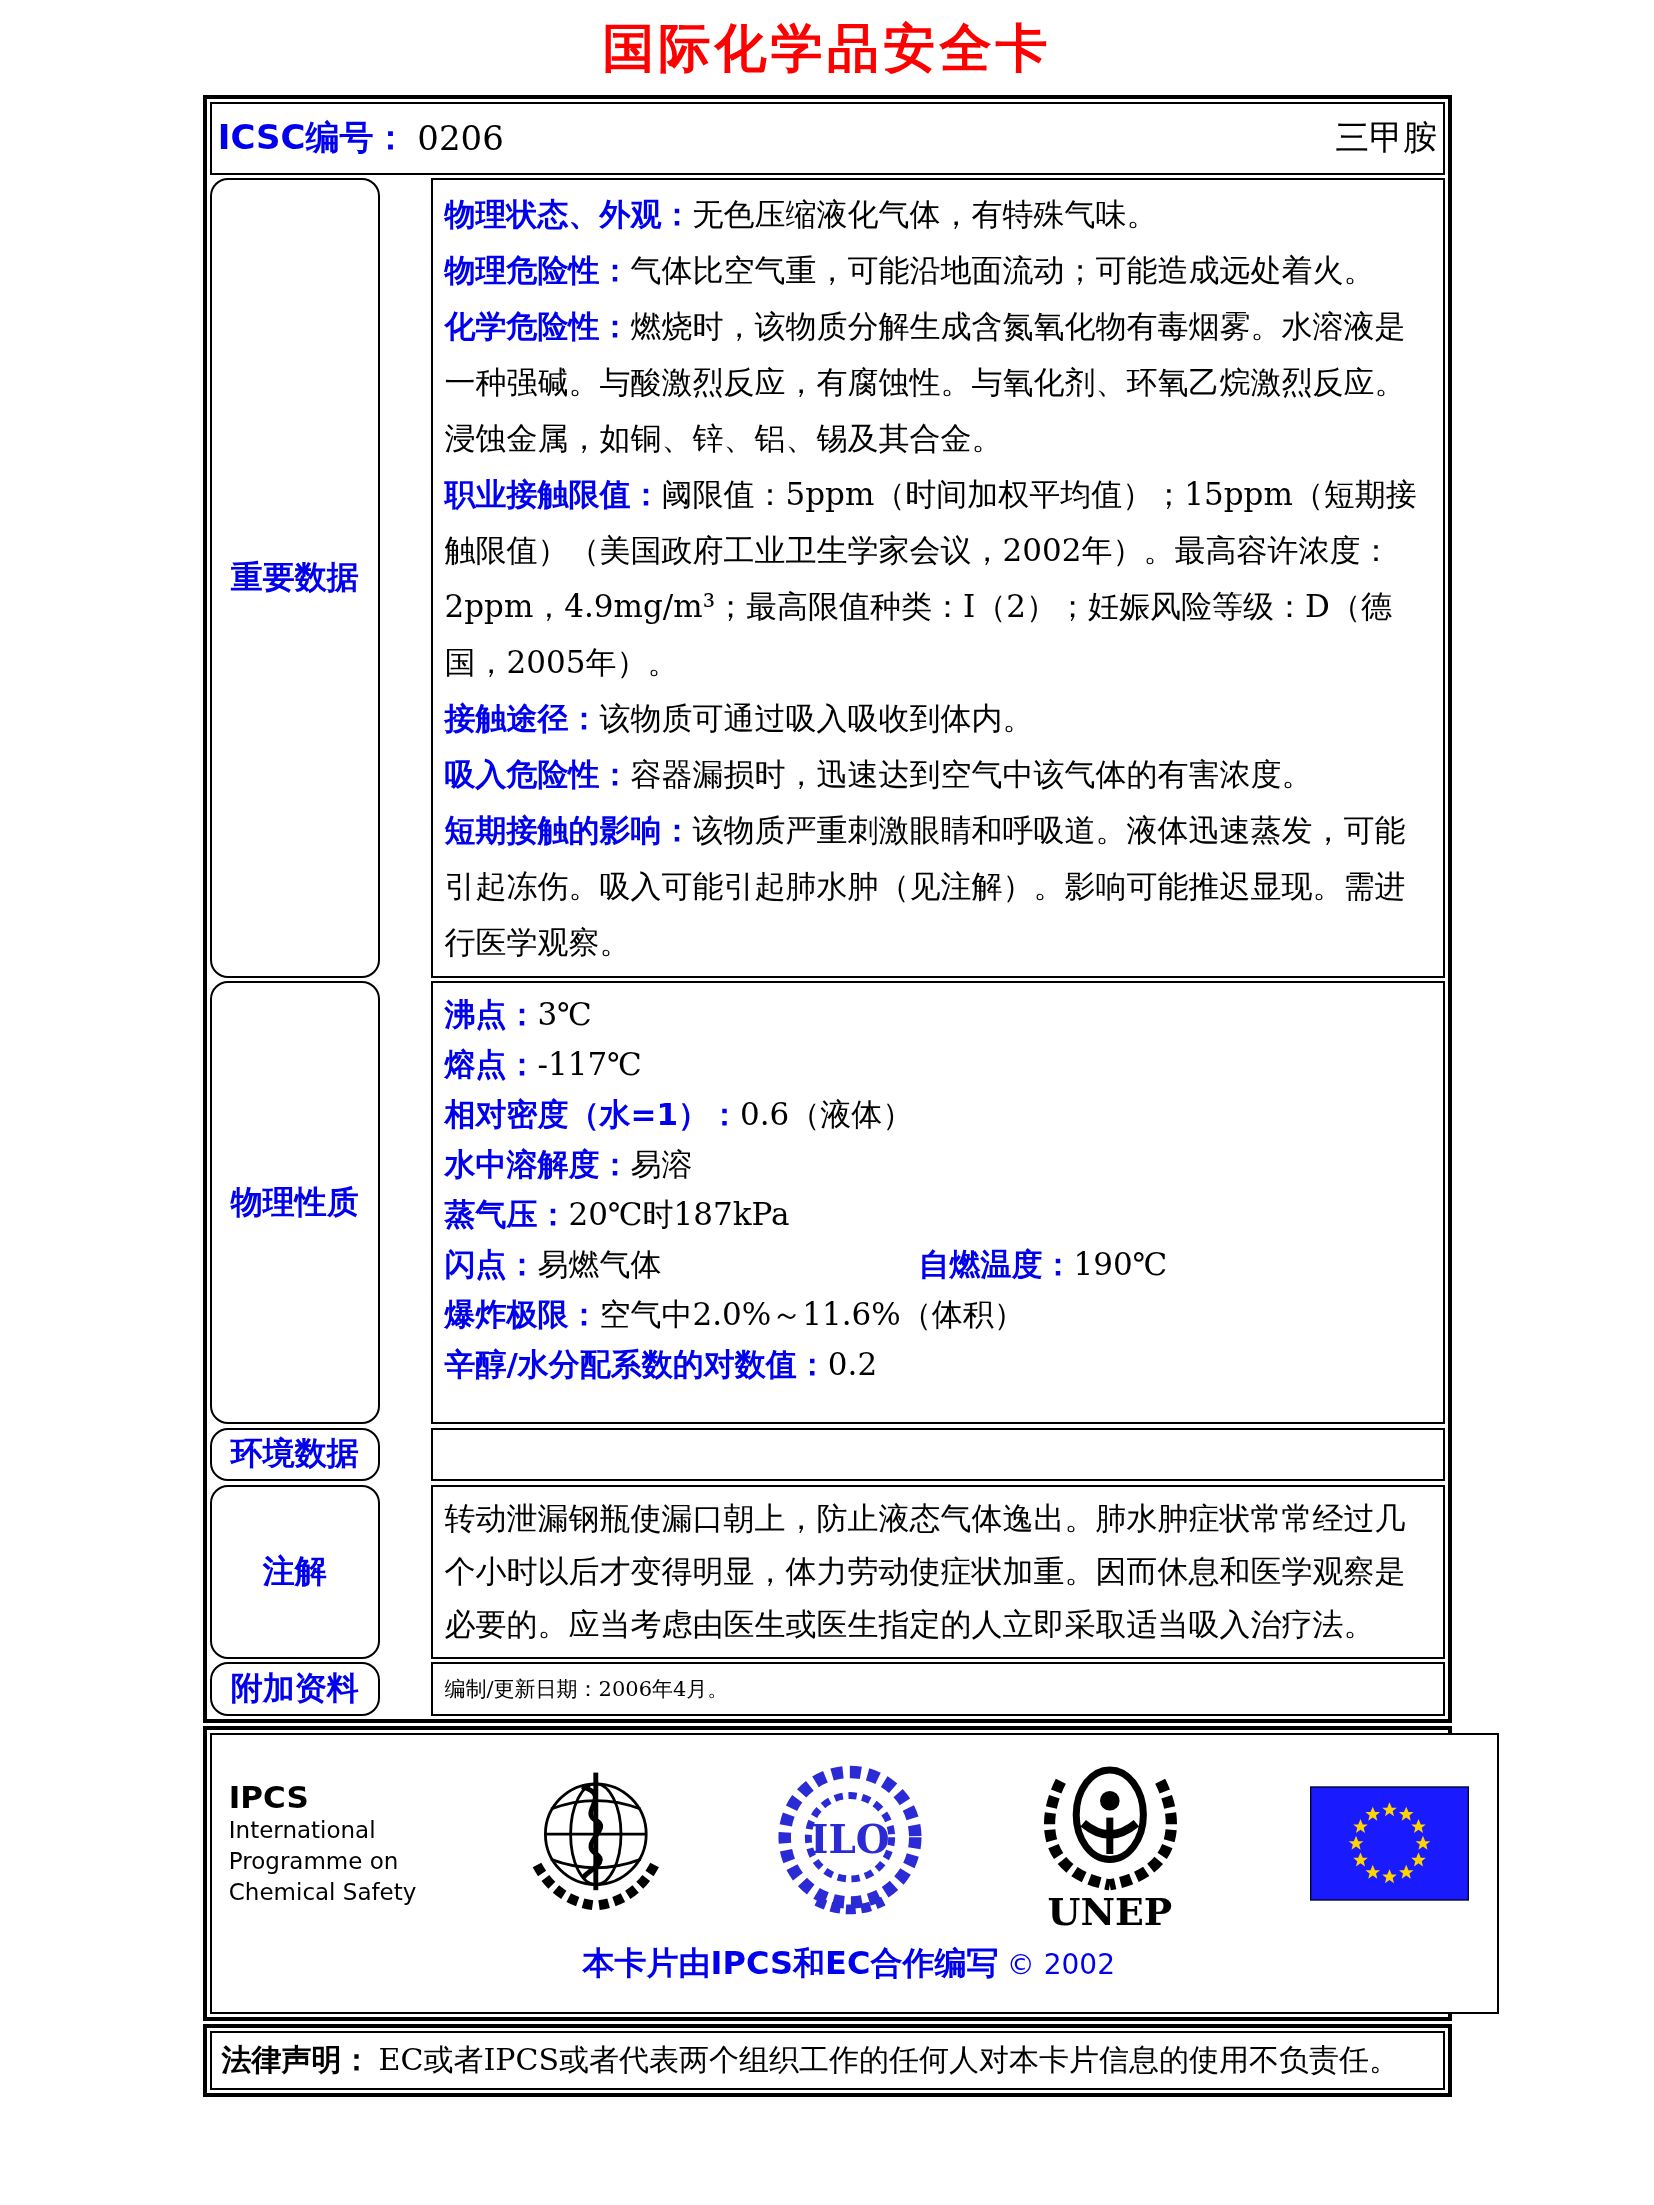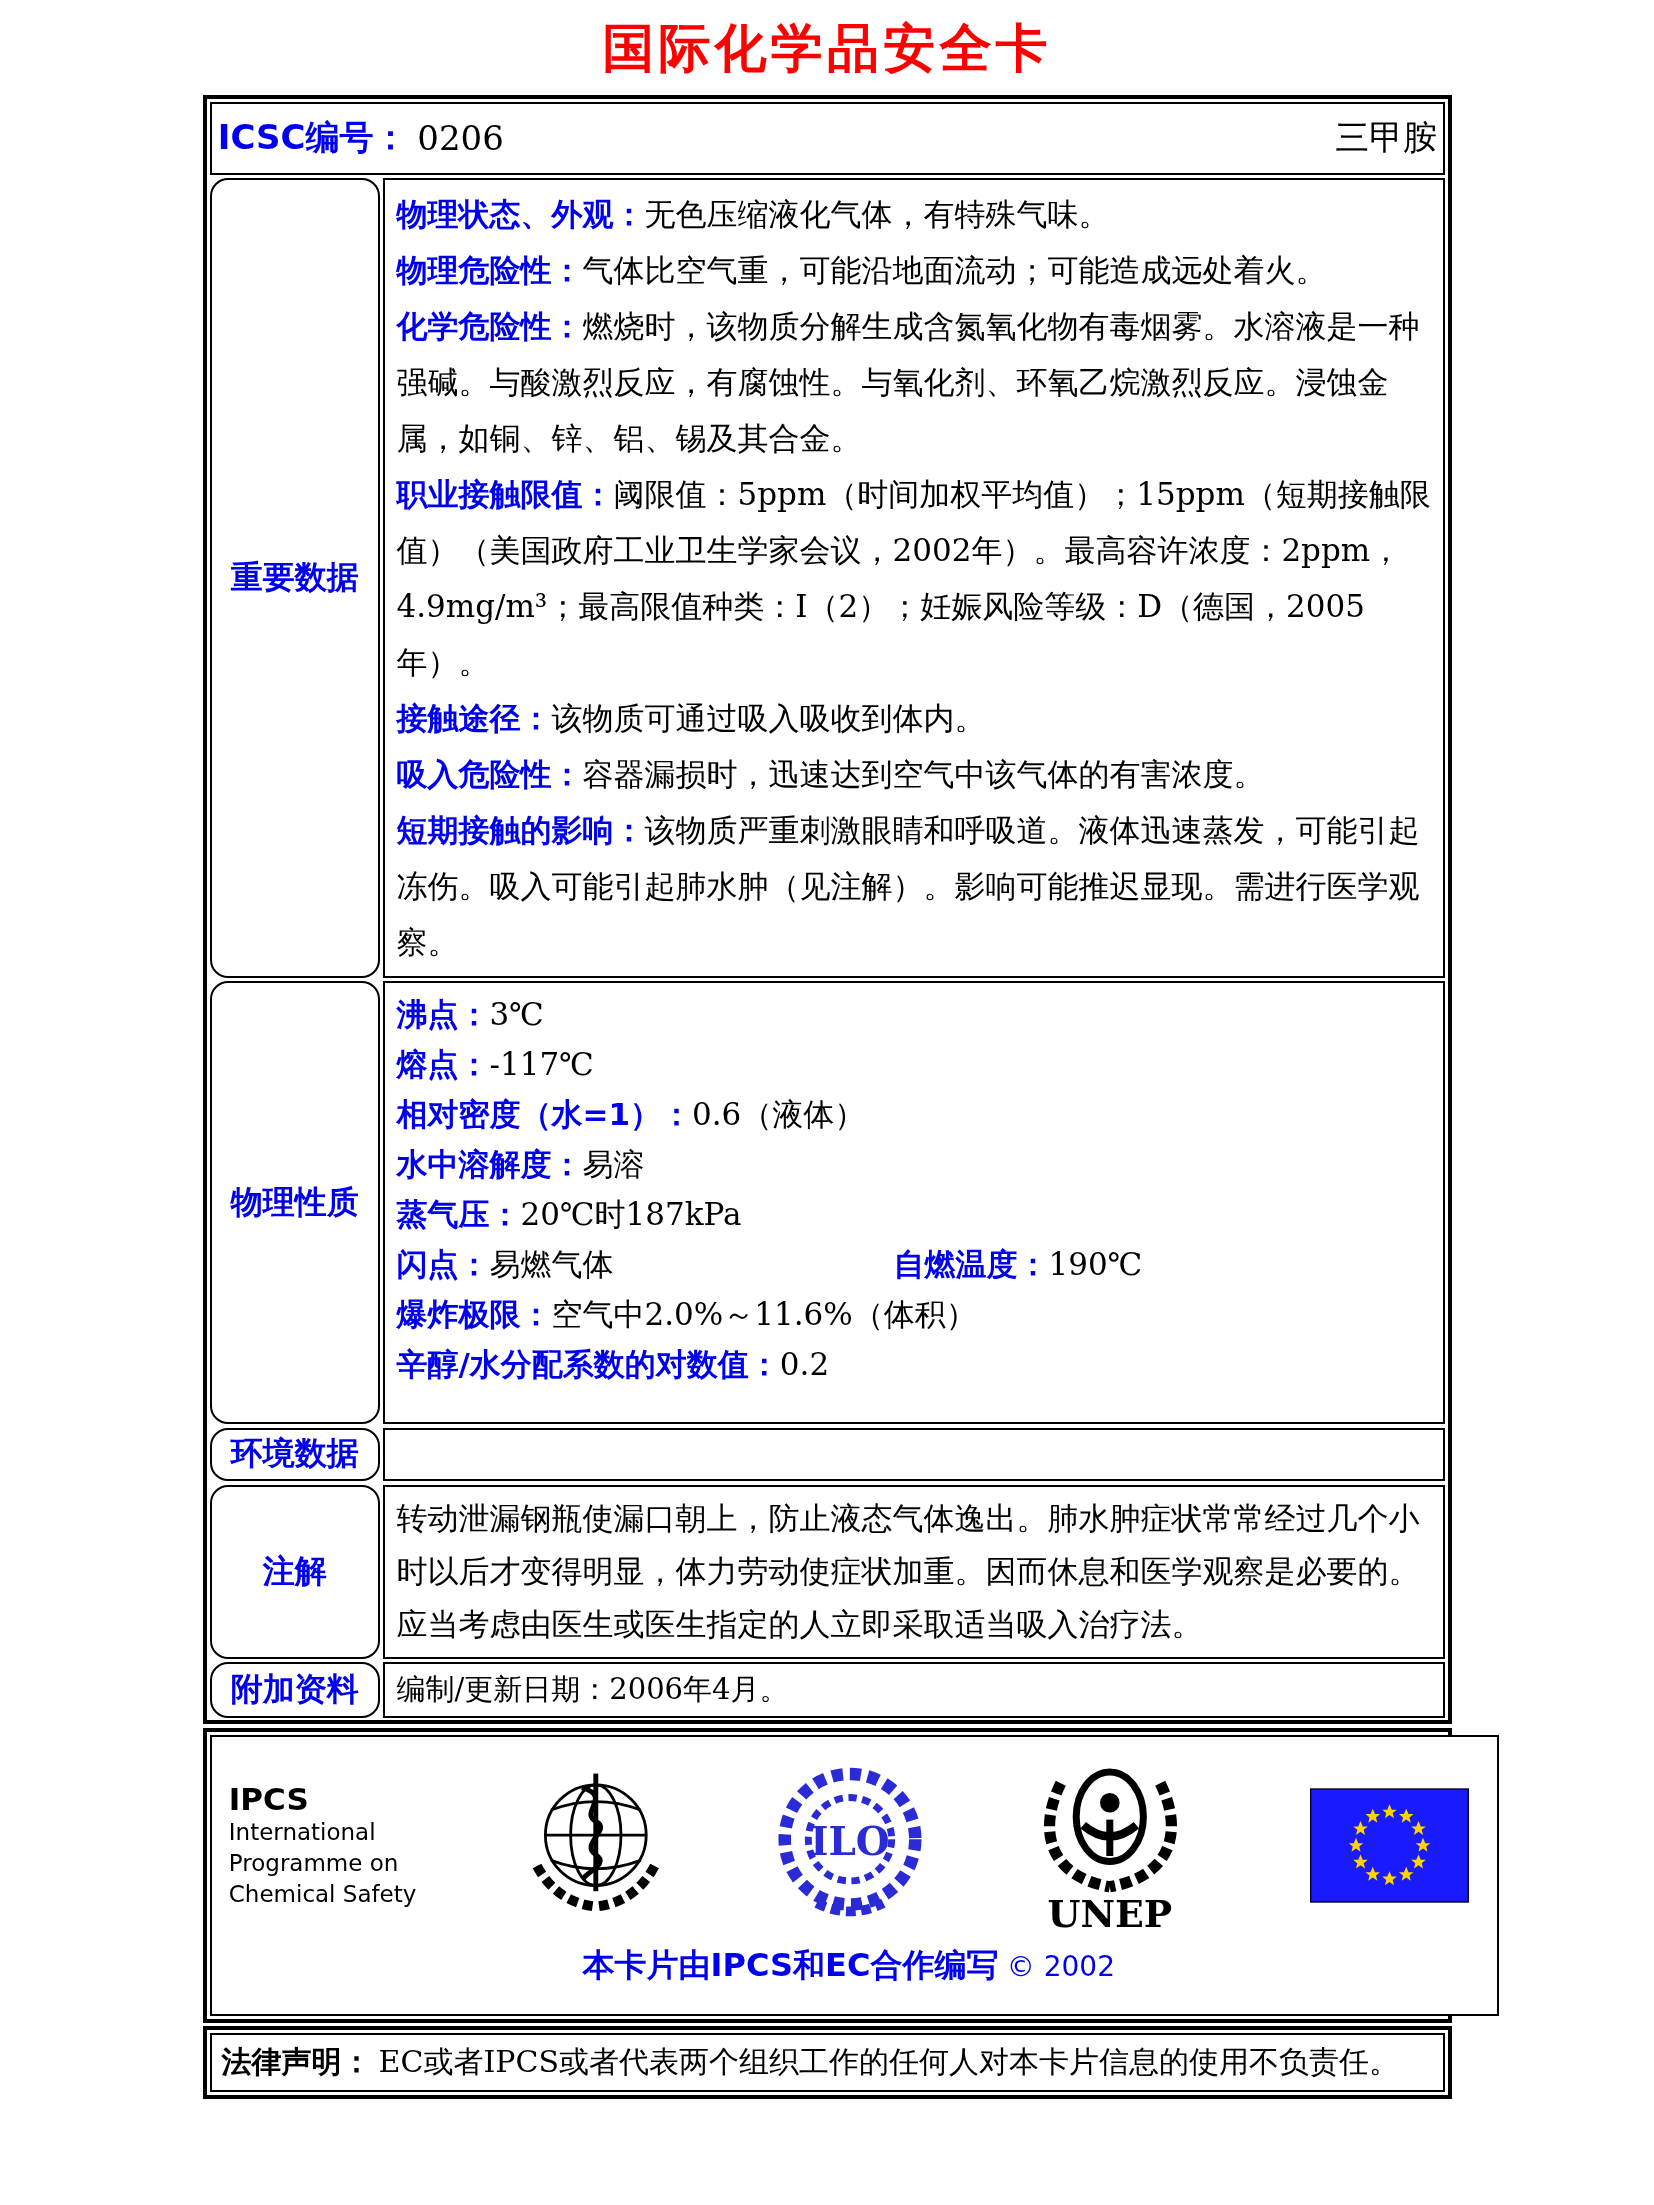--- a/index.html
+++ b/index.html
@@ -37,35 +37,35 @@
   }
   .icsc-number { margin-left:9.8px; }
   .chem-name { margin-left:auto; }
 
   
   .label-cell {
     flex:0 0 170px; display:flex; align-items:center; justify-content:center;
     color:#0000ee; font-family:"DejaVu Sans","Liberation Sans",sans-serif;
     font-weight:bold; font-size:32px; text-align:center; padding:2.8px;border-radius:18px;
   }
-  .content-cell { flex:1; padding:5.6px 11.2px; font-size:31px; }
+  .content-cell { flex:1; padding:5.6px 11.2px; font-size:31px;margin-left:48px; }
   .content-cell p { margin:0; }
   .lbl {
     color:#0000ee; font-family:"DejaVu Sans","Liberation Sans",sans-serif;
     font-weight:bold;
   }
   .imp { min-height:782px; }
   .imp p { line-height:56px; }
   .phys { min-height:443px; }
   .phys p { line-height:50px; }
   .pair-left { display:inline-block; width:48%; }
   .env { min-height:39px; }
   .notes { min-height:149px; }
   .notes p { line-height:53px; }
-  .addl { min-height:36px; display:flex; align-items:center; font-size:29px; }
+  .addl { min-height:36px; display:flex; align-items:center; font-size:21px; }
 
   
   .footer-cell { flex:1; padding:21px 28px 26px 17px; }
   .logos { display:flex; align-items:center; }
   .ipcs-block { width:231px; font-family:"DejaVu Sans","Liberation Sans",sans-serif; }
   .ipcs-title { font-weight:bold; font-size:31px; }
   .ipcs-line { font-size:23px; line-height:31px; }
   .logo { flex:0 0 auto; }
   .logo-who { margin-left:49px; }
   .logo-ilo { margin-left:91px; }

